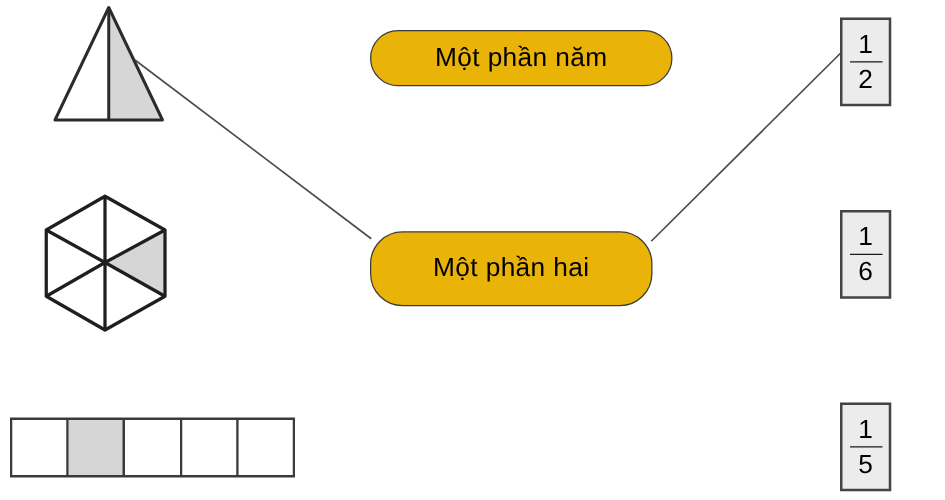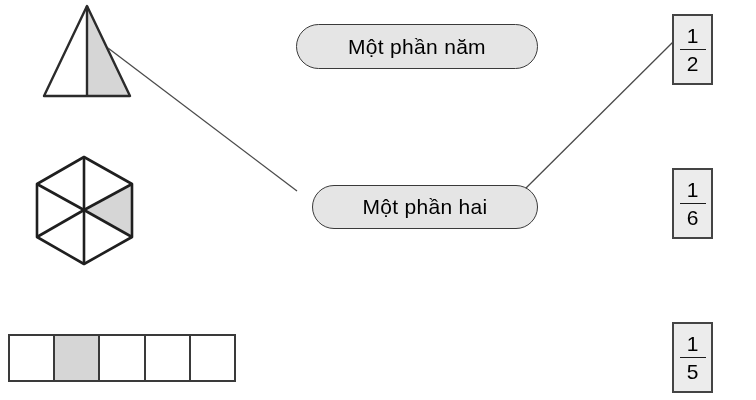--- a/index.html
+++ b/index.html
@@ -23,31 +23,31 @@
     height: 400px;
   }
   .line-layer { pointer-events: none; }
 
   
   .pill {
     position: absolute;
     box-sizing: border-box;
     border: 1.4px solid #3a3a3a;
     border-radius: 26px;
-    background: #e5e5e5;
+    background: #eab308;
     display: flex;
     align-items: center;
     justify-content: center;
     color: #000000;
     font-size: 21px;
     letter-spacing: 0.3px;
     white-space: nowrap;
   }
   #pill-nam  { left: 296px; top: 24px;  width: 242px; height: 45px; }
-  #pill-hai  { left: 312px; top: 185px; width: 226px; height: 44px; }
+  #pill-hai  { left: 296px; top: 185px; width: 226px; height: 60px; }
   #pill-sau  { left: 296px; top: 333px; width: 231px; height: 48px; }
 
   
   .frac-card {
     position: absolute;
     box-sizing: border-box;
     width: 41px;
     height: 71px;
     background: #ececec;
     border: 2.2px solid #444444;

